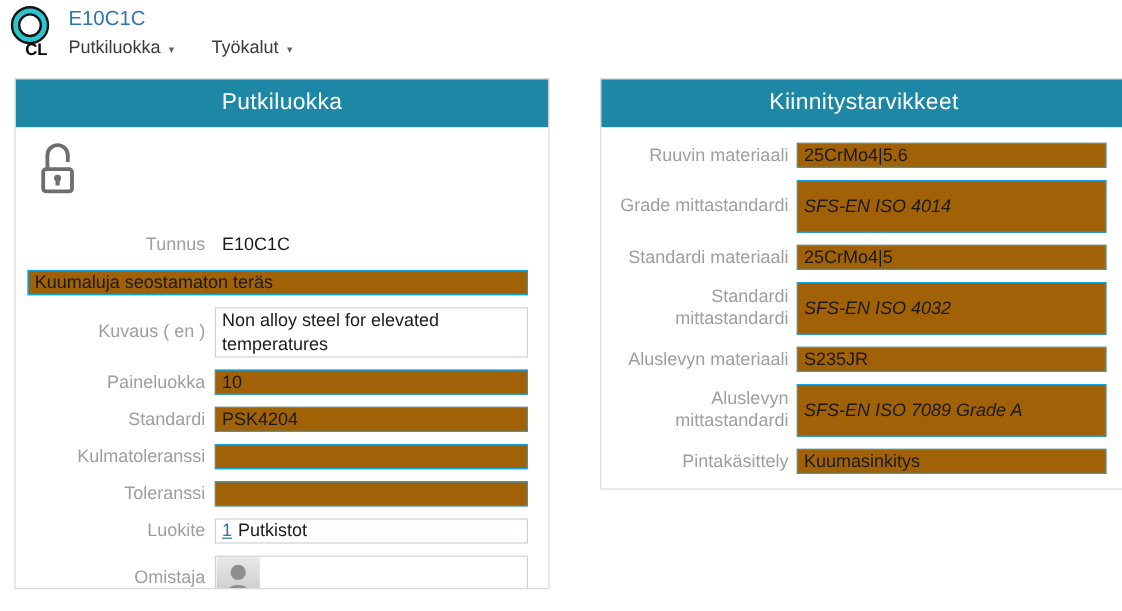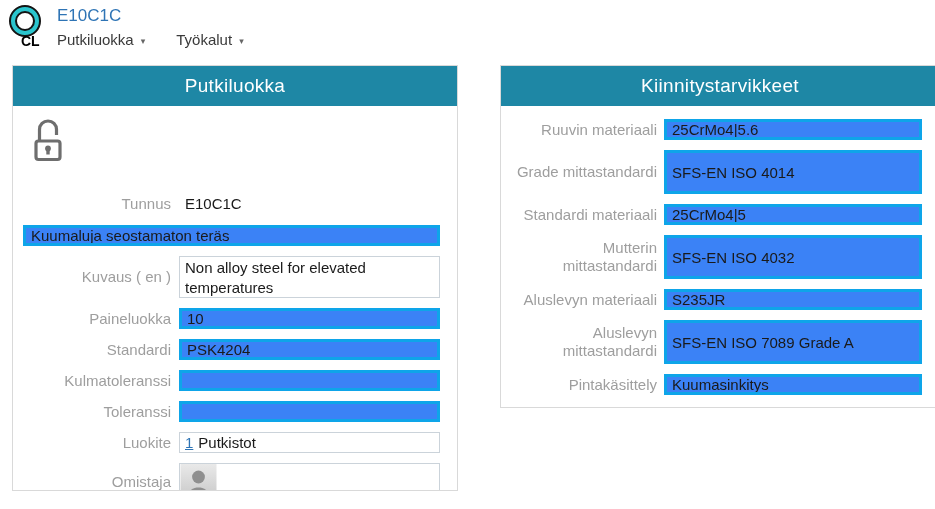--- a/index.html
+++ b/index.html
@@ -29,25 +29,25 @@
   .lock-row { margin:10px 0 20px 18px; height:44px; }
 
   .fields { padding:13px 17px 0 10px; }
   .row { display:flex; align-items:center; margin-bottom:10px; }
   .lbl { flex:0 0 148px; text-align:right; color:#9E9E9E; margin-right:8px;
          font-size:15px; line-height:1.2; }
   .panel-right .lbl { flex-basis:146px; margin-right:7px; }
   .ctrl { flex:1; min-width:0; }
 
   .box, .plain { font-family:"Liberation Sans", sans-serif; font-size:15px; color:#1A1A1A; }
-  input.box { display:block; width:100%; height:21px; border:3px solid #0ea5e9;
-              padding:0 5px; background:#3b82f6; outline:none; }
+  input.box { display:block; width:100%; height:21px; border:1px solid #0ea5e9;
+              padding:0 5px; background:#a16207; outline:none; }
   textarea.box { display:block; width:100%; height:42px; border:1px solid #CBD3DA;
                  padding:1px 5px; resize:none; line-height:20px; outline:none; overflow:hidden; }
-  input.box.tall { height:44px; }
+  input.box.tall { height:44px;font-style:italic; }
   .plain { padding-left:6px; height:22px; line-height:22px; }
 
   .linkbox { display:flex; align-items:center; height:21px; border:1px solid #CBD3DA;
              background:#fff; padding:0 5px; font-size:15px; color:#1A1A1A; gap:5px; }
   .linkbox a { color:#2E74B5; text-decoration:underline; cursor:pointer; }
 
   .ownerbox { display:flex; align-items:center; height:38px; border:1px solid #CBD3DA;
               background:#fff; padding:0; }
   .avatar { width:37px; height:36px; display:block; }
 </style>
@@ -190,21 +190,21 @@
     </div>
 
     <div class="row">
       <span class="lbl">Standardi materiaali</span>
       <span class="ctrl">
           <input class="box" value="25CrMo4|5" style="">
         </span>
     </div>
 
     <div class="row">
-      <span class="lbl">Mutterin mittastandardi</span>
+      <span class="lbl">Standardi mittastandardi</span>
       <span class="ctrl">
           <input class="box tall" value="SFS-EN ISO 4032" style="">
         </span>
     </div>
 
     <div class="row">
       <span class="lbl">Aluslevyn materiaali</span>
       <span class="ctrl">
           <input class="box" value="S235JR" style="">
         </span>

